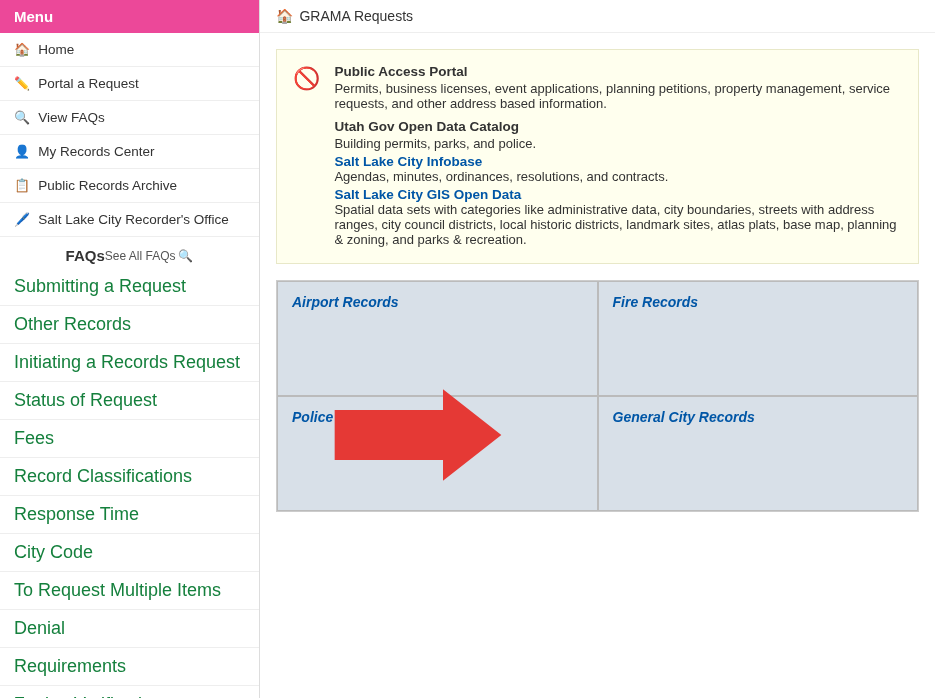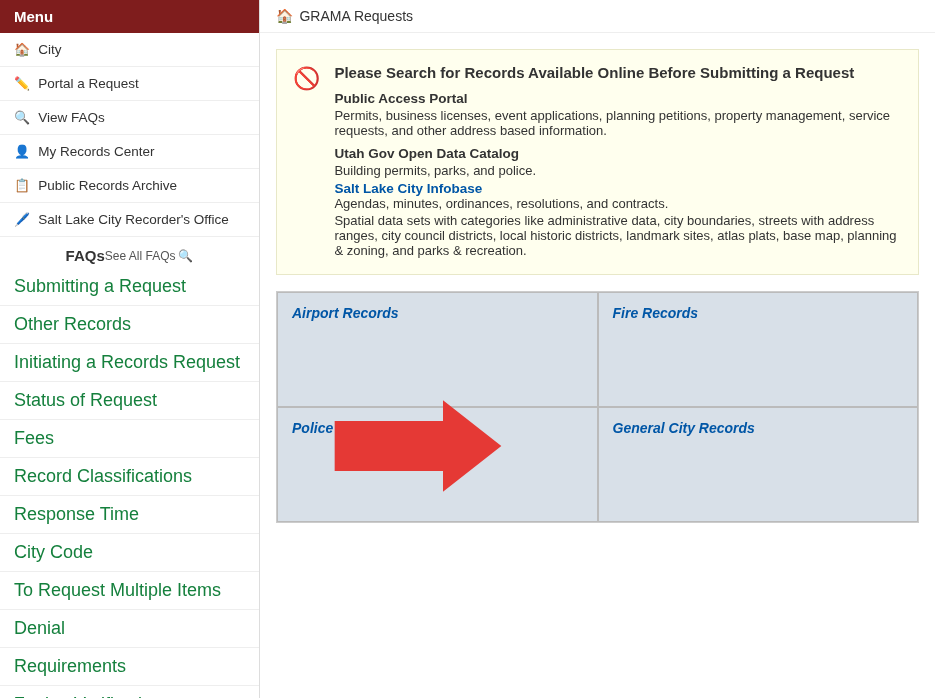--- a/index.html
+++ b/index.html
@@ -2,21 +2,21 @@
 <html><head>
   <meta charset="utf-8">
   <style>
     * { box-sizing: border-box; margin: 0; padding: 0; }
     body { font-family: Arial, sans-serif; font-size: 14px; color: #333; background: #fff; display: flex; flex-direction: column; min-height: 698px; width: 935px; }
 
     .layout { display: flex; flex: 1; }
 
     
     .sidebar { width: 260px; min-width: 260px; background: #fff; border-right: 1px solid #ddd; padding: 0; }
-    .sidebar-menu-header { background: #7f1d1d; color: #fff; padding: 8px 14px; font-size: 15px; font-weight: bold; }
+    .sidebar-menu-header { background: #ec4899; color: #fff; padding: 8px 14px; font-size: 15px; font-weight: bold; }
     .sidebar-nav-item { display: flex; align-items: center; padding: 9px 14px; border-bottom: 1px solid #eee; color: #333; cursor: pointer; font-size: 13.5px; }
     .sidebar-nav-icon { margin-right: 8px; font-size: 13px; color: #555; }
     .sidebar-section-header { padding: 10px 14px 4px; display: flex; align-items: center; justify-content: center; }
     .sidebar-section-title { font-size: 15px; font-weight: bold; color: #333; }
     .sidebar-see-all { font-size: 12px; color: #555; cursor: pointer; display: flex; align-items: center; gap: 3px; }
     .sidebar-faq-item { padding: 8px 14px; border-bottom: 1px solid #eee; font-size: 18px; color: #15803d; cursor: pointer; }
 
     
     .main { flex: 1; padding: 0; }
 
@@ -52,21 +52,21 @@
 </head>
 <body>
 
 <div class="layout">
 
   <div class="sidebar">
     <div class="sidebar-menu-header">Menu</div>
     <div id="nav-items-container">
         <div class="sidebar-nav-item">
           <span class="sidebar-nav-icon">🏠</span>
-          <span>City</span>
+          <span>Home</span>
         </div>
         <div class="sidebar-nav-item">
           <span class="sidebar-nav-icon">✏️</span>
           <span>Portal a Request</span>
         </div>
         <div class="sidebar-nav-item">
           <span class="sidebar-nav-icon">🔍</span>
           <span>View FAQs</span>
         </div>
         <div class="sidebar-nav-item">
@@ -109,31 +109,31 @@
   <div class="main">
 
     <div class="breadcrumb">
       <span class="breadcrumb-home-icon">🏠</span>
       <span class="breadcrumb-text">GRAMA Requests</span>
     </div>
 
     <div class="alert-box">
       <div class="alert-icon">🚫</div>
       <div class="alert-content">
-        <div class="alert-title">Please Search for Records Available Online Before Submitting a Request</div>
 
         <div class="alert-section-title">Public Access Portal</div>
         <div class="alert-section-text">Permits, business licenses, event applications, planning petitions, property management, service requests, and other address based information.</div>
 
         <div class="alert-section-title">Utah Gov Open Data Catalog</div>
         <div class="alert-section-text">Building permits, parks, and police.</div>
 
         <a class="alert-link" href="#">Salt Lake City Infobase</a>
         <div class="alert-section-text">Agendas, minutes, ordinances, resolutions, and contracts.</div>
 
+        <a class="alert-link" href="#">Salt Lake City GIS Open Data</a>
         <div class="alert-section-text">Spatial data sets with categories like administrative data, city boundaries, streets with address ranges, city council districts, local historic districts, landmark sites, atlas plats, base map, planning &amp; zoning, and parks &amp; recreation.</div>
       </div>
     </div>
 
     <div class="records-grid" style="position:relative;">
       <div class="record-card">
         <a class="record-card-link" href="#">Airport Records</a>
         
         <svg class="red-arrow" viewBox="0 0 200 120" xmlns="http://www.w3.org/2000/svg">
           <polygon points="0,30 130,30 130,5 200,60 130,115 130,90 0,90" fill="#e53935"></polygon>

